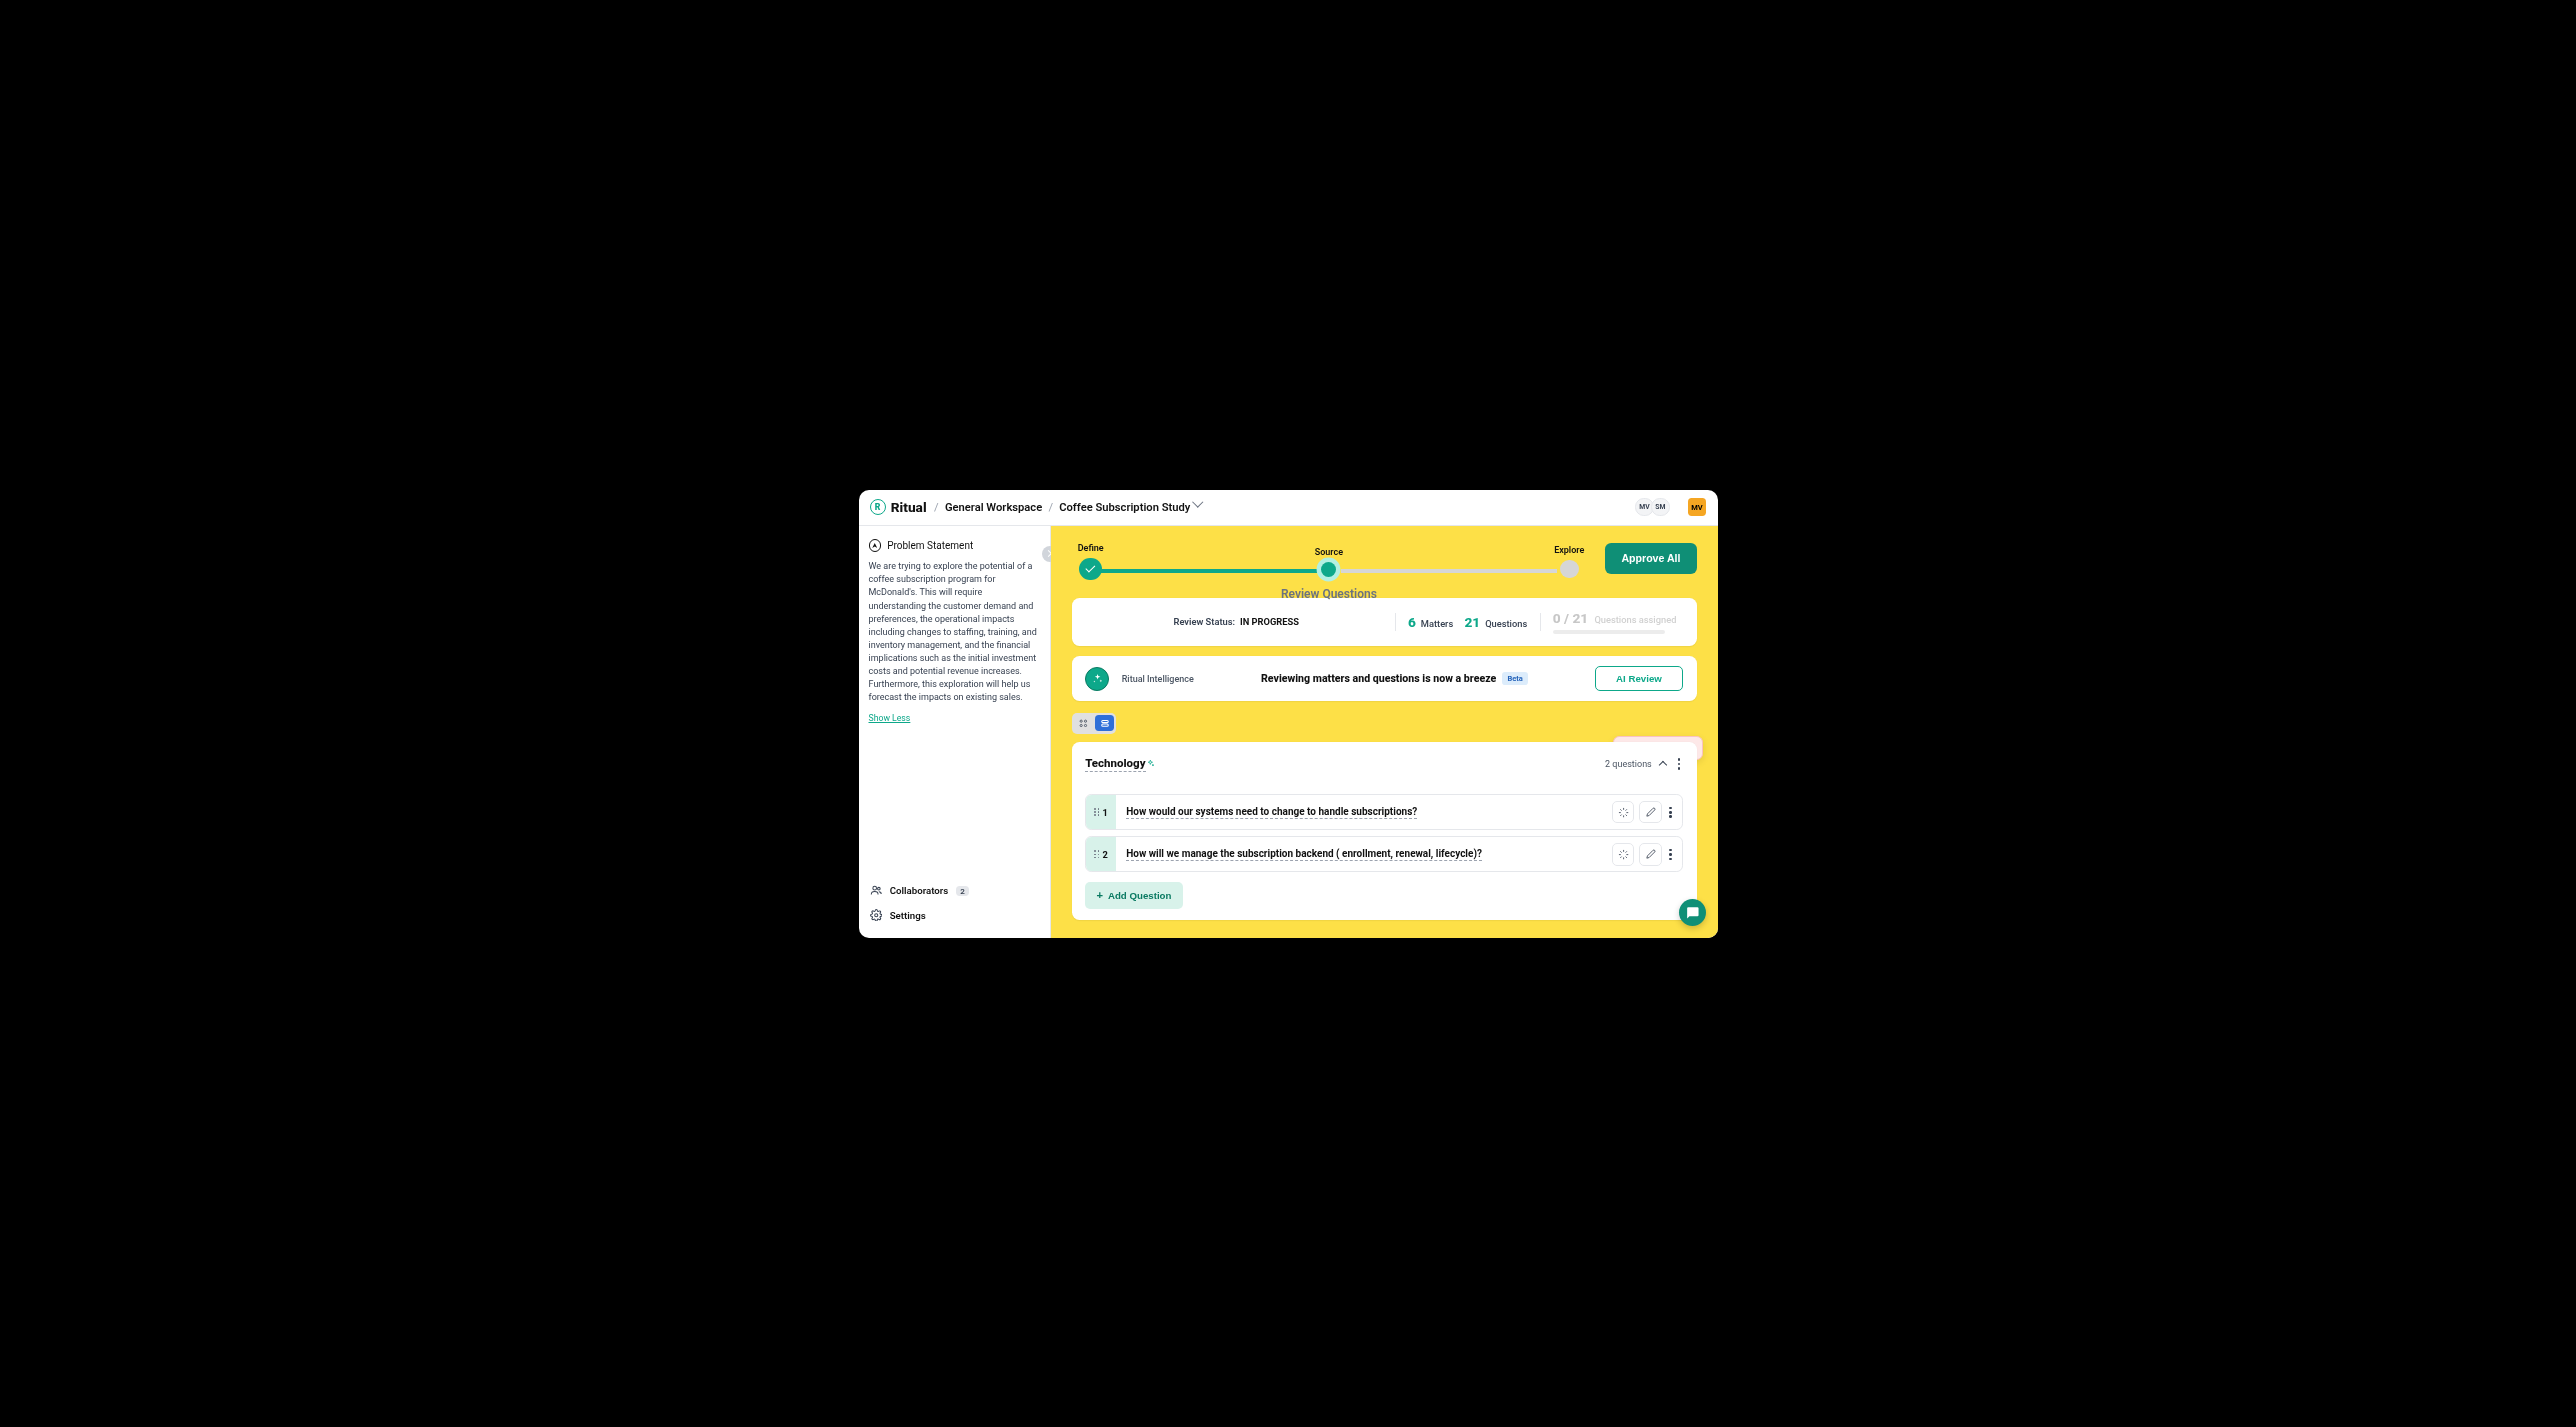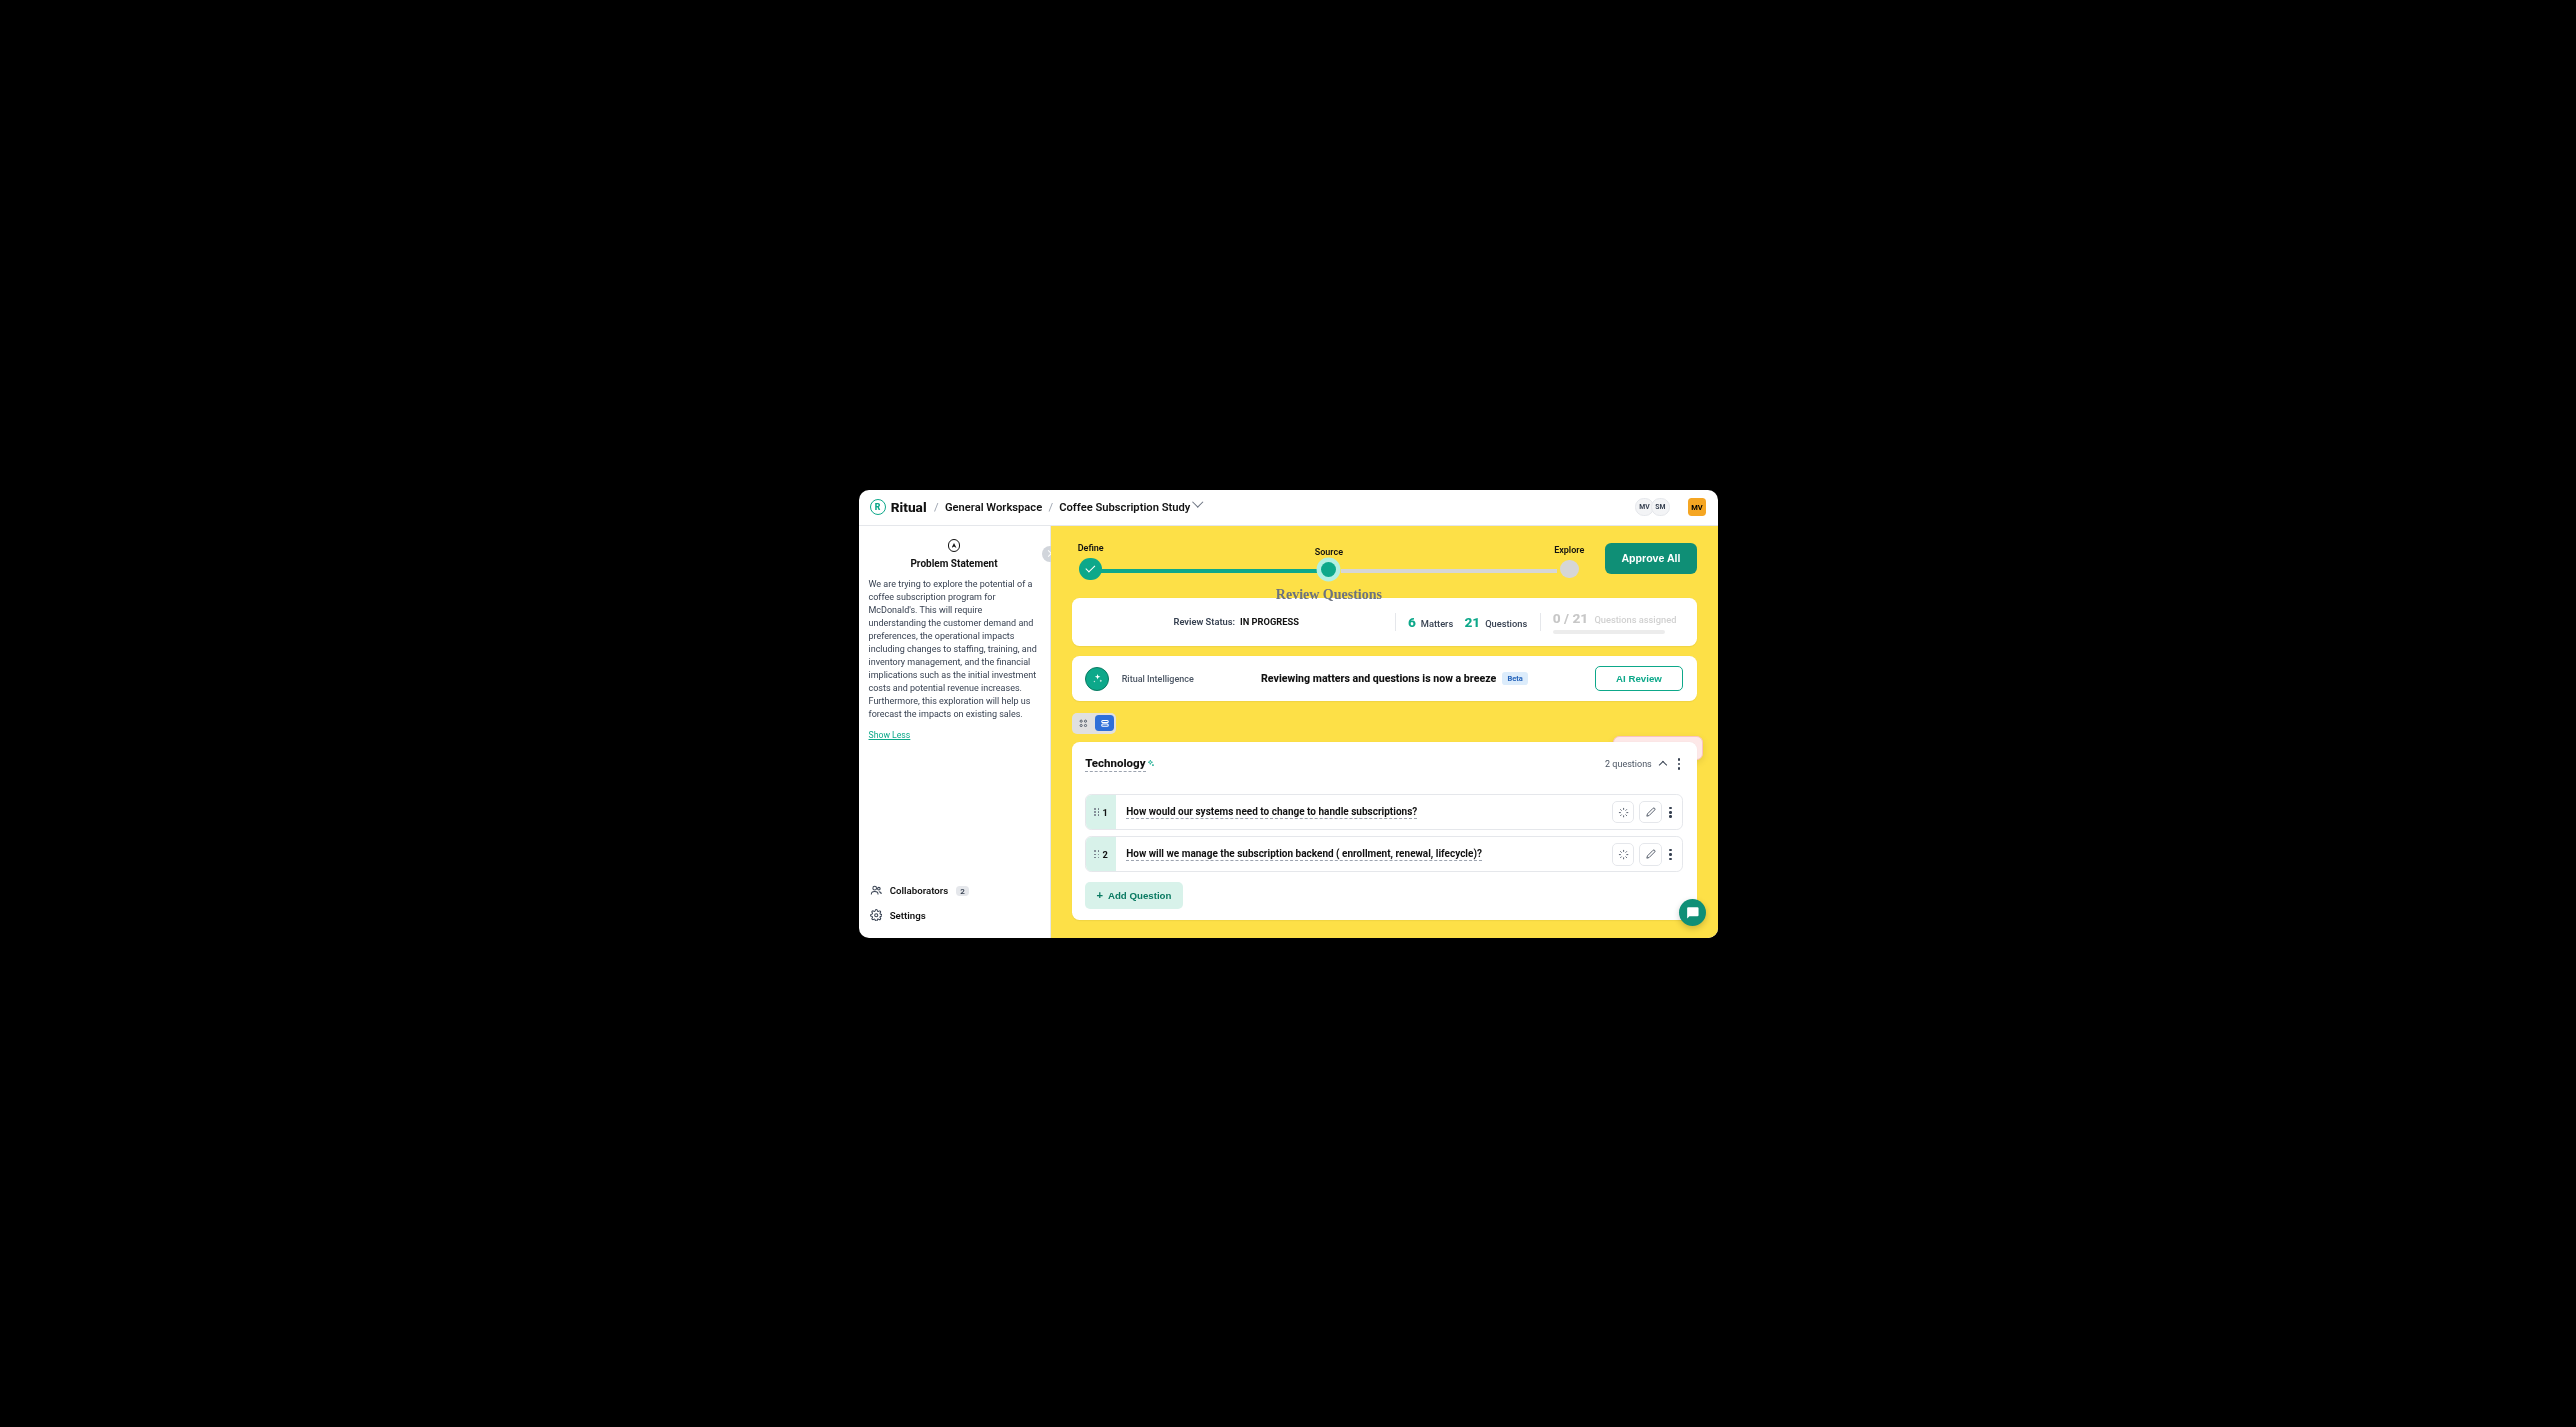--- a/index.html
+++ b/index.html
@@ -83,21 +83,21 @@
 }
 .sidebar {
   width: 192px; border-right:0.6px solid #e5e7eb; display:flex; flex-direction:column; padding:13.7px 10px 10px; position:relative;
 }
 .collapse-btn {
   position:absolute; right:-8px; top:20px; width:16px; height:16px; border-radius:50%; background:#d1d5db; display:flex; align-items:center; justify-content:center;
 }
 .chevron-right {
   width:5px; height:5px; border:solid #fff; border-width:0 1.2px 1.2px 0; transform:rotate(-45deg); margin-left:-1.2px;
 }
-.section-head { display:flex; align-items:center; gap:6.2px; font-weight:700; font-size:10px; color:#111; margin-bottom:8.7px;flex-direction:column; }
+.section-head { display:flex; align-items:center; gap:6.2px; font-weight:400; font-size:10px; color:#111; margin-bottom:8.7px; }
 .compass-icon {
   width:12.5px; height:12.5px; border:1.1px solid #111; border-radius:50%; display:flex; align-items:center; justify-content:center;
 }
 .compass-icon::after { content:""; width:5px; height:5px; background:#111; clip-path: polygon(50% 0, 100% 100%, 50% 70%, 0 100%); }
 .problem-text { font-size:9px; line-height:1.45; color:#374151; }
 .show-less { color:#0da88a; font-size:8.7px; text-decoration:underline; margin-top:8.7px; display:inline-block; cursor:pointer; }
 .sidebar-footer { margin-top:auto; }
 .side-item { display:flex; align-items:flex-end; gap:7.5px; font-size:9.7px; color:#111; font-weight:600; padding:6.2px 1.2px; }
 .people-icon, .gear-icon { width:12.5px; height:12.5px; display:flex; align-items:center; justify-content:center; color:#374151; }
 .badge { background:#e5e7eb; border-radius:3.7px; padding:0.6px 4.4px; font-size:8px; font-weight:600; color:#374151; }
@@ -108,21 +108,21 @@
 .stepper { flex:1; display:flex; align-items:center; position:relative; padding:0 6.2px; }
 .step { display:flex; flex-direction:column; align-items:center; position:relative; }
 .step-label { font-size:9px; font-weight:600; color:#111; margin-bottom:5px; }
 .step-dot { width:22.4px; height:22.4px; border-radius:50%; display:flex; align-items:center; justify-content:center; position:relative; z-index:2; }
 .dot-done { background:#0da88a; color:#fff; }
 .dot-done::after { content:""; width:8px; height:4.4px; border:solid #fff; border-width:0 0 1.9px 1.9px; transform:rotate(-45deg); margin-top:-1.9px; }
 .dot-current { background:#0da88a; box-shadow:0 0 0 4.4px #b2f0e2; width:15px; height:15px; }
 .dot-pending { background:#d6d6d6; width:18.7px; height:18.7px; }
 .step-line { flex:1; height:3.7px; background:#d6d6d6; margin:0 -2.5px; margin-top:19.3px; z-index:1; }
 .line-done { background:#0da88a; }
-.step-sublabel { position:absolute; top:40px; left:50%; transform:translateX(-50%); white-space:nowrap; font-size:14px; font-weight:600; color:#6b7280;font-family:Liberation Serif, serif; }
+.step-sublabel { position:absolute; top:40px; left:50%; transform:translateX(-50%); white-space:nowrap; font-size:12px; font-weight:600; color:#6b7280; }
 .approve-all { background:#0f8f76; color:#fff; border:none; border-radius:6.2px; padding:0 16px; height:31px; font-size:10.6px; font-weight:600; cursor:pointer; }
 .status-card, .ai-card, .matter-card { background:#fff; border-radius:7.5px; box-shadow:0 0.6px 1.2px rgba(0,0,0,0.06); }
 .status-card { display:flex; align-items:center; padding:12.5px 18.7px; margin-top:17.4px; margin-bottom:10px; }
 .status-left { display:flex; align-items:center; gap:5px; font-size:9.3px; flex:1; justify-content:center; }
 .sl-label { color:#374151; font-weight:600; }
 .sl-value { color:#111; font-weight:700; }
 .stat-sep { width:0.6px; height:17.4px; background:#e5e7eb; margin:0 12.5px; }
 .stat { display:flex; align-items:baseline; gap:5px; font-size:9.3px; }
 .stat-num { color:#0da88a; font-size:13.7px; font-weight:800; }
 .stat-label { color:#374151; font-weight:500; }

